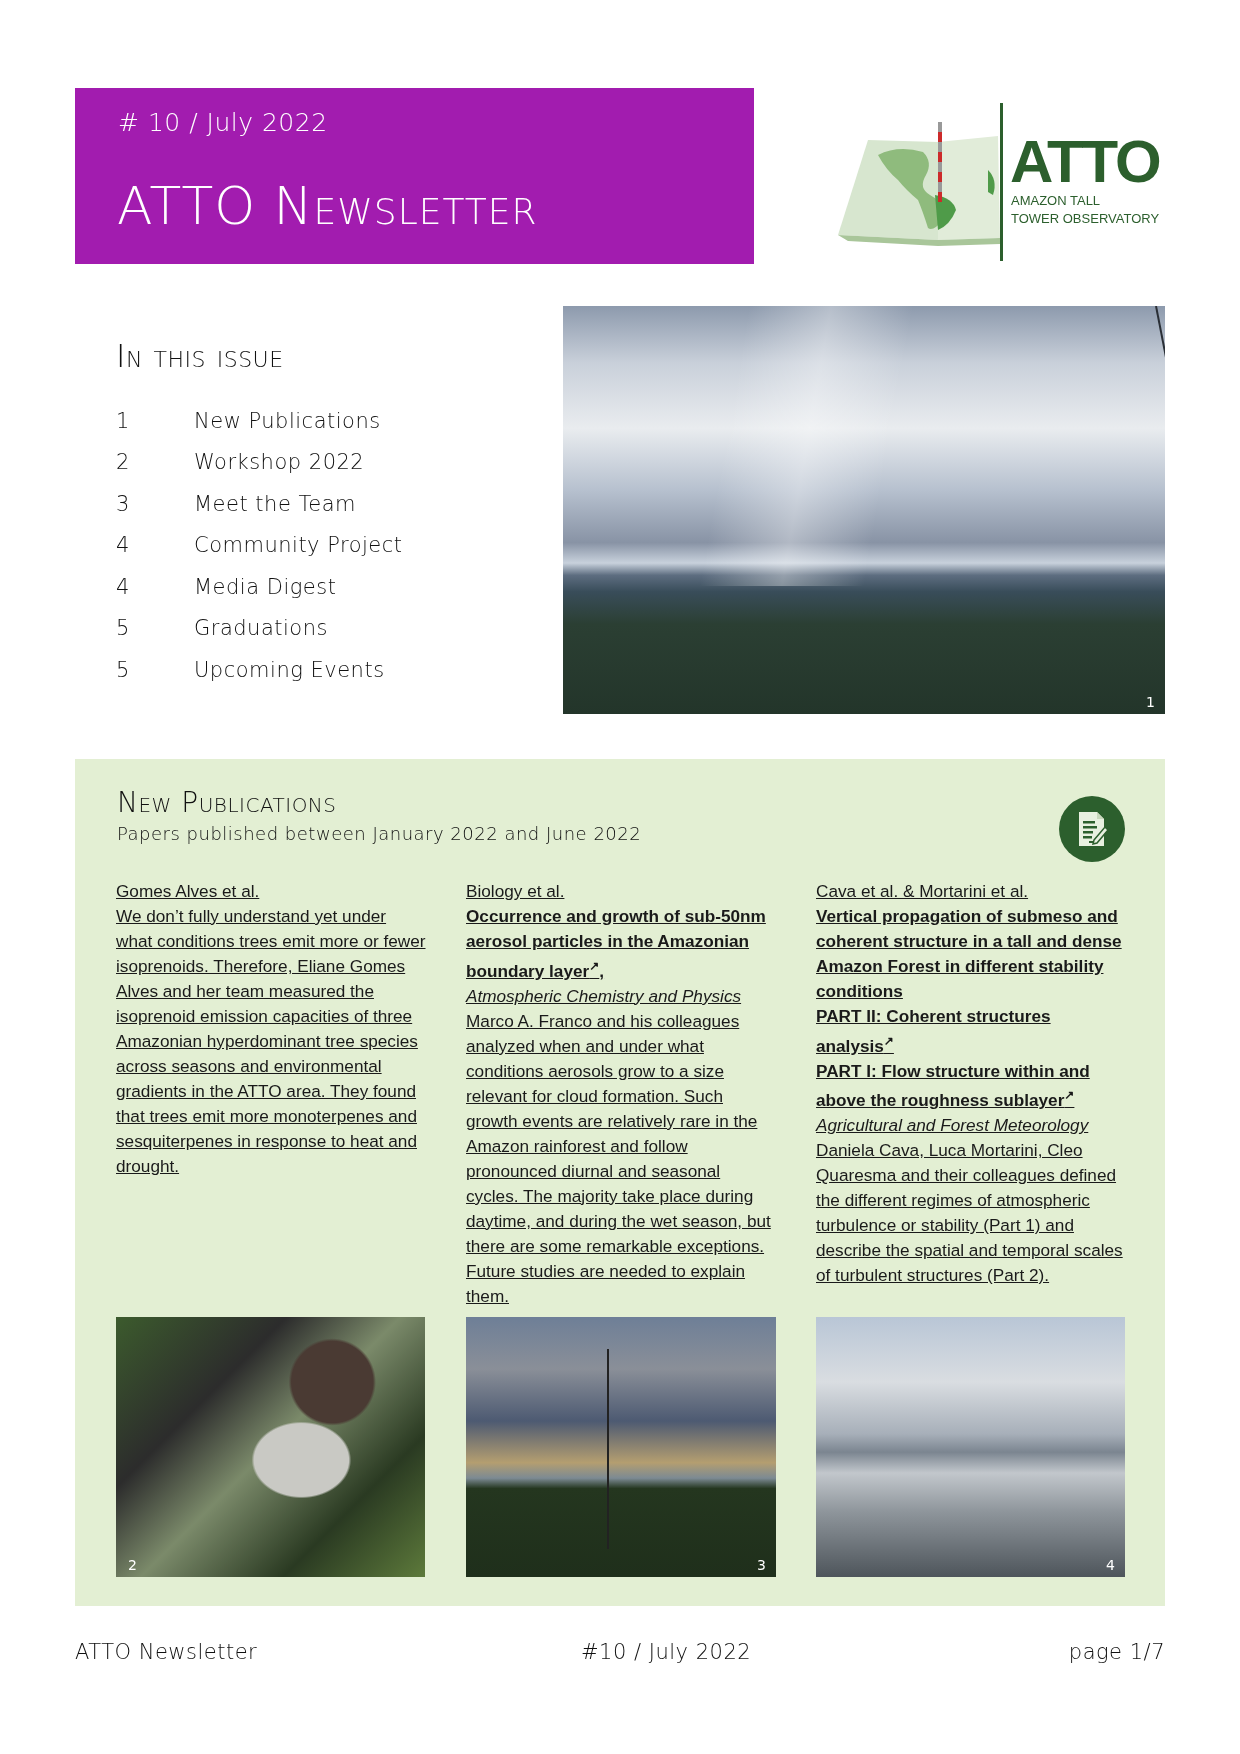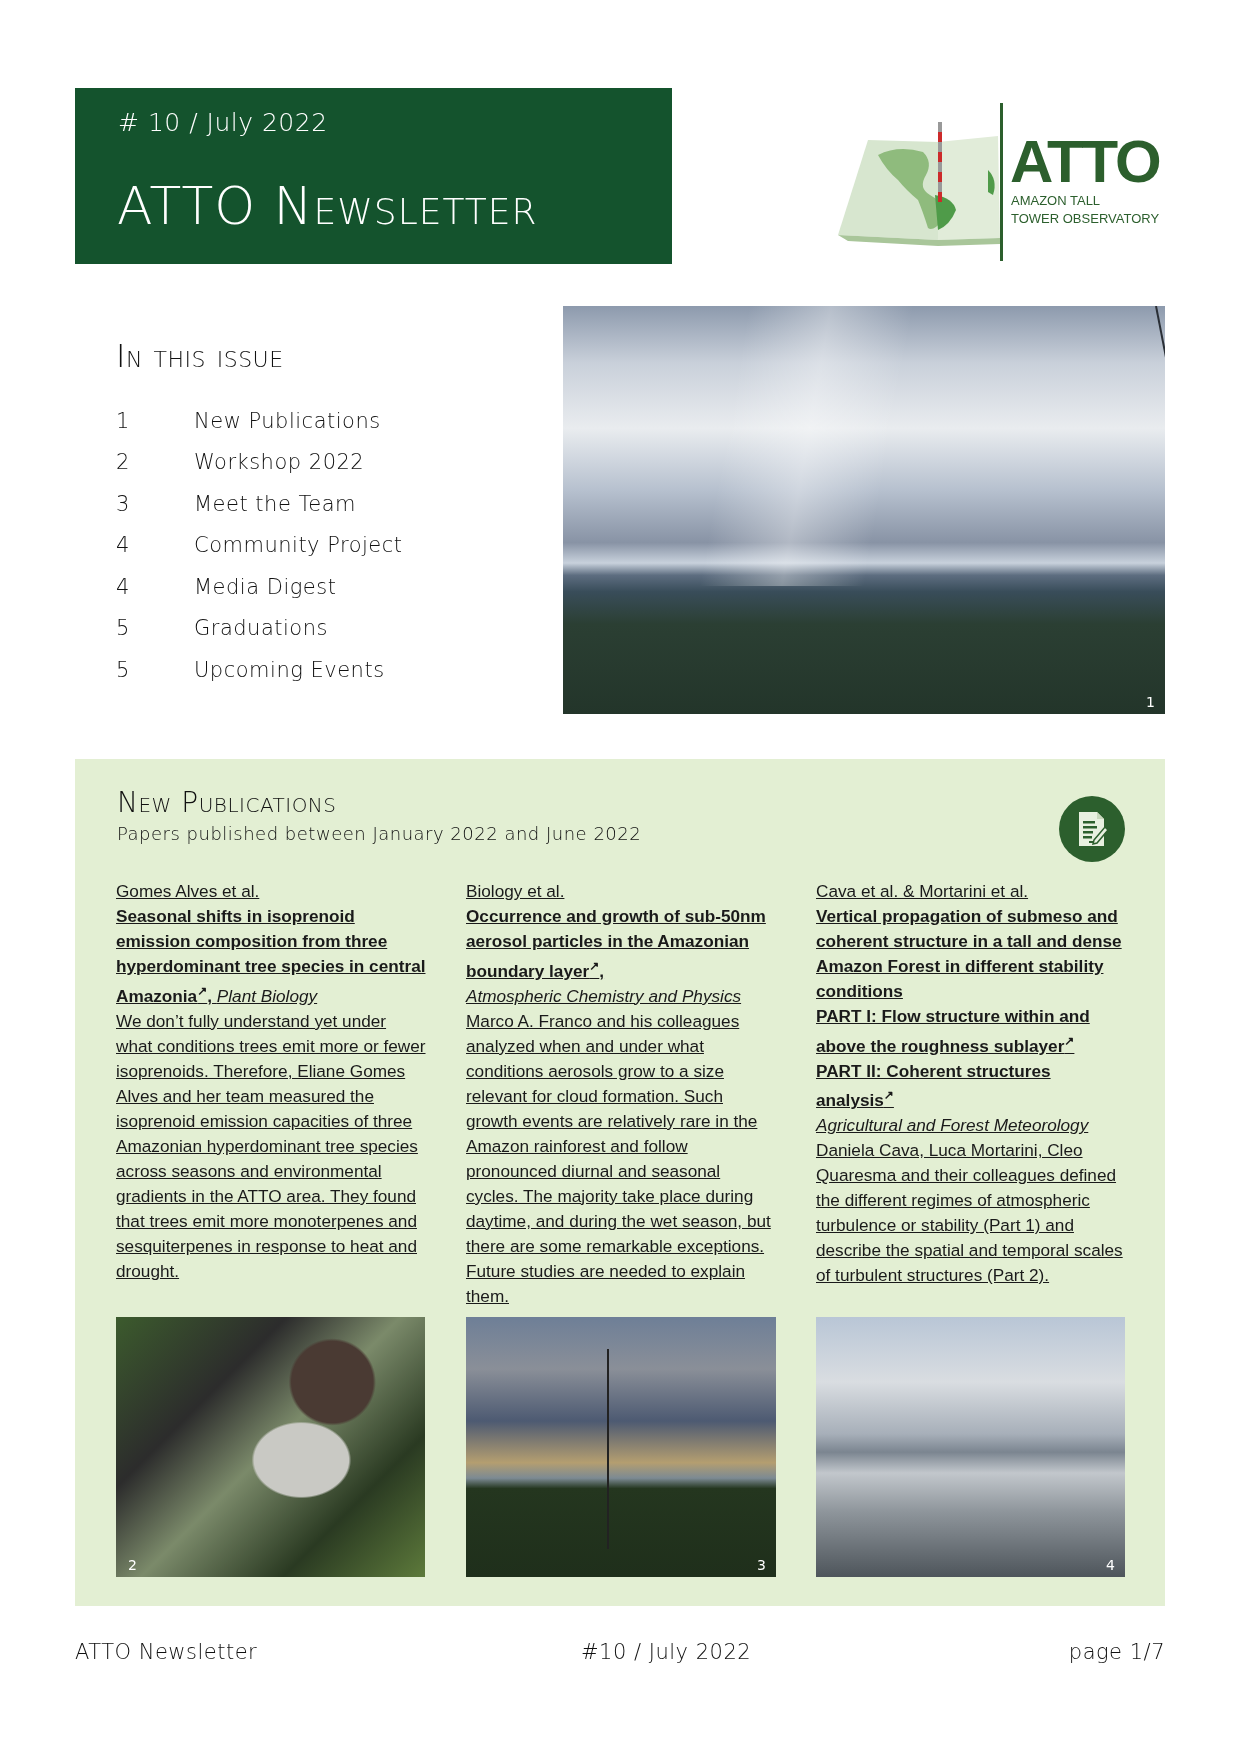--- a/index.html
+++ b/index.html
@@ -2,21 +2,21 @@
 <html><head>
 <meta charset="utf-8">
 <style>
   * { box-sizing: border-box; margin: 0; padding: 0; }
   html, body { width: 1240px; height: 1754px; background: #ffffff; overflow: hidden; }
   body { position: relative; font-family: "Liberation Sans", sans-serif; color: #1a1a1a; }
 
   .hand { font-family: "DejaVu Sans", sans-serif; font-weight: 300; letter-spacing: 0.5px; }
 
   
-  .header-box { position: absolute; left: 75px; top: 88px; width: 597px; height: 176px; background: #14532d; color: #fff; }
+  .header-box { position: absolute; left: 75px; top: 88px; width: 679px; height: 176px; background: #a21caf; color: #fff; }
   .issue-line { position: absolute; left: 43px; top: 20px; font-size: 25px; color: #fff; }
   .title { position: absolute; left: 42px; top: 88px; font-size: 52px; color: #fff; letter-spacing: 1px; font-variant: small-caps; }
 
   
   .logo { position: absolute; left: 838px; top: 100px; width: 330px; height: 165px; }
   .logo-word { position: absolute; left: 172px; top: 32px; font-family: "Liberation Sans", sans-serif; font-weight: 700; font-size: 60px; color: #2c5f2d; letter-spacing: -2px; line-height: 1; }
   .logo-sub { position: absolute; left: 173px; top: 92px; font-size: 13px; color: #2c5f2d; line-height: 18px; }
 
   
   .toc-title { position: absolute; left: 116px; top: 337px; font-size: 32px; font-variant: small-caps; color: #111; }
@@ -146,36 +146,35 @@
       <rect x="24" y="30" width="14" height="2.5" fill="#2c5f2d"></rect>
       <rect x="24" y="35" width="10" height="2.5" fill="#2c5f2d"></rect>
       <rect x="24" y="40" width="9" height="2.5" fill="#2c5f2d"></rect>
       <rect x="30" y="45" width="6" height="2" fill="#2c5f2d"></rect>
       <path d="M35,44 L46,31 L49,34 L38,47 L34,48 Z" fill="#e8f0e0" stroke="#2c5f2d" stroke-width="1.5"></path>
     </svg>
   </div>
 
   <div class="col col1">
     <p>Gomes Alves et al.</p>
-    <p><a class="bold"><span>Seasonal shifts in isoprenoid emission composition from three hyperdominant tree species in central Amazonia</span><span class="ext">↗</span></a><span class="bold">, </span><span class="ital">Plant Biology</span></p>
     <p>We don’t fully understand yet under what conditions trees emit more or fewer isoprenoids. Therefore, Eliane Gomes Alves and her team measured the isoprenoid emission capacities of three Amazonian hyperdominant tree species across seasons and environmental gradients in the ATTO area. They found that trees emit more monoterpenes and sesquiterpenes in response to heat and drought.</p>
   </div>
 
   <div class="col col2">
     <p>Biology et al.</p>
     <p><a class="bold"><span>Occurrence and growth of sub-50nm aerosol particles in the Amazonian boundary layer</span><span class="ext">↗</span></a><span class="bold">,</span></p>
     <p class="ital">Atmospheric Chemistry and Physics</p>
     <p>Marco A. Franco and his colleagues analyzed when and under what conditions aerosols grow to a size relevant for cloud formation. Such growth events are relatively rare in the Amazon rainforest and follow pronounced diurnal and seasonal cycles. The majority take place during daytime, and during the wet season, but there are some remarkable exceptions. Future studies are needed to explain them.</p>
   </div>
 
   <div class="col col3">
     <p>Cava et al. &amp; Mortarini et al.</p>
     <p class="bold">Vertical propagation of submeso and coherent structure in a tall and dense Amazon Forest in different stability conditions</p>
+    <p><a class="bold"><span>PART II: Coherent structures analysis</span><span class="ext">↗</span></a></p>
     <p><a class="bold"><span>PART I: Flow structure within and above the roughness sublayer</span><span class="ext">↗</span></a></p>
-    <p><a class="bold"><span>PART II: Coherent structures analysis</span><span class="ext">↗</span></a></p>
     <p class="ital">Agricultural and Forest Meteorology</p>
     <p>Daniela Cava, Luca Mortarini, Cleo Quaresma and their colleagues defined the different regimes of atmospheric turbulence or stability (Part 1) and describe the spatial and temporal scales of turbulent structures (Part 2).</p>
   </div>
 </div>
 
 <div class="photo photo2">
   <span class="photo-num left">2</span>
 </div>
 <div class="photo photo3">
   <div class="tower"></div>

